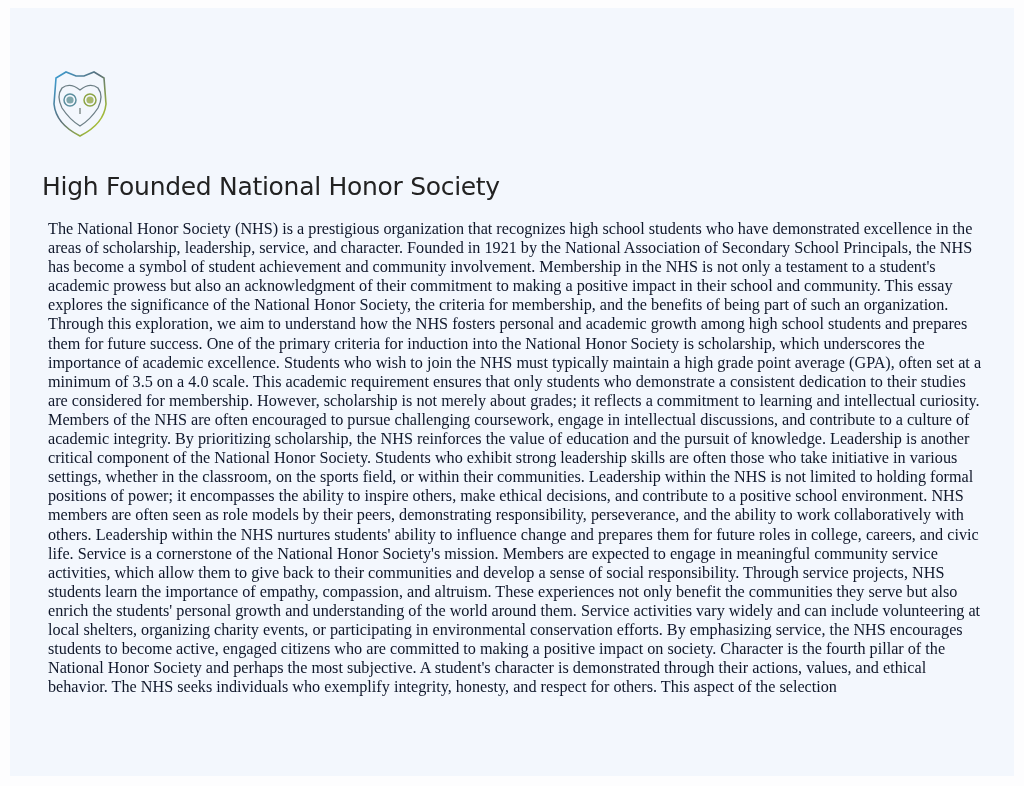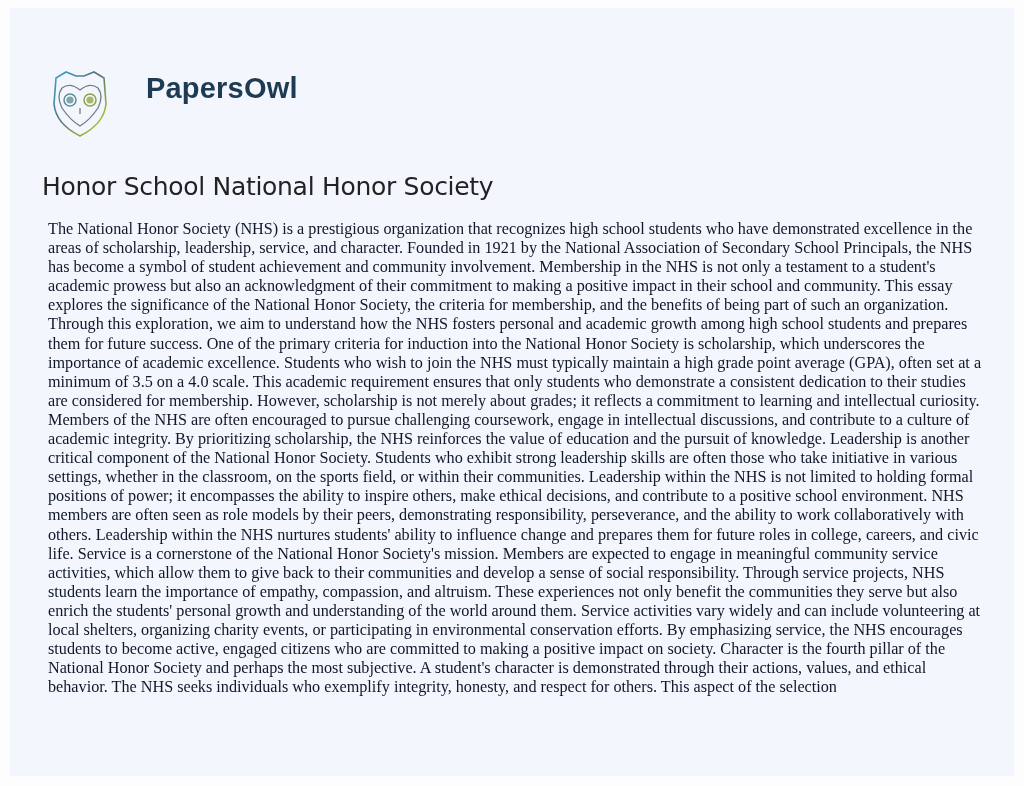--- a/index.html
+++ b/index.html
@@ -94,19 +94,18 @@
     </defs>
     <path d="M8 10 L18 4 L28 8 L36 8 L46 4 L56 10 L58 36 Q56 56 32 68 Q8 56 6 36 Z" fill="none" stroke="url(#owlgrad)" stroke-width="1.6"></path>
     <path d="M32 22 Q22 14 14 20 Q8 28 14 40 Q22 52 32 58 Q42 52 50 40 Q56 28 50 20 Q42 14 32 22 Z" fill="none" stroke="#6d7f86" stroke-width="1.3"></path>
     <circle cx="22" cy="32" r="6" fill="none" stroke="#5b8e9e" stroke-width="1.5"></circle>
     <circle cx="22" cy="32" r="3.6" fill="#7fa6ab"></circle>
     <circle cx="42" cy="32" r="6" fill="none" stroke="#8ca445" stroke-width="1.5"></circle>
     <circle cx="42" cy="32" r="3.6" fill="#a8b86b"></circle>
     <line x1="32" y1="40" x2="32" y2="46" stroke="#8a9494" stroke-width="1.6"></line>
   </svg>
   <div class="brand-text">
-    <div class="brand-name">PapersOwl</div>
   </div>
 </div>
 
-<h1 class="title">Honor School National Honor Society</h1>
+<h1 class="title">High Founded National Honor Society</h1>
 
 <p class="body-text">The National Honor Society (NHS) is a prestigious organization that recognizes high school students who have demonstrated excellence in the areas of scholarship, leadership, service, and character. Founded in 1921 by the National Association of Secondary School Principals, the NHS has become a symbol of student achievement and community involvement. Membership in the NHS is not only a testament to a student's academic prowess but also an acknowledgment of their commitment to making a positive impact in their school and community. This essay explores the significance of the National Honor Society, the criteria for membership, and the benefits of being part of such an organization. Through this exploration, we aim to understand how the NHS fosters personal and academic growth among high school students and prepares them for future success. One of the primary criteria for induction into the National Honor Society is scholarship, which underscores the importance of academic excellence. Students who wish to join the NHS must typically maintain a high grade point average (GPA), often set at a minimum of 3.5 on a 4.0 scale. This academic requirement ensures that only students who demonstrate a consistent dedication to their studies are considered for membership. However, scholarship is not merely about grades; it reflects a commitment to learning and intellectual curiosity. Members of the NHS are often encouraged to pursue challenging coursework, engage in intellectual discussions, and contribute to a culture of academic integrity. By prioritizing scholarship, the NHS reinforces the value of education and the pursuit of knowledge. Leadership is another critical component of the National Honor Society. Students who exhibit strong leadership skills are often those who take initiative in various settings, whether in the classroom, on the sports field, or within their communities. Leadership within the NHS is not limited to holding formal positions of power; it encompasses the ability to inspire others, make ethical decisions, and contribute to a positive school environment. NHS members are often seen as role models by their peers, demonstrating responsibility, perseverance, and the ability to work collaboratively with others. Leadership within the NHS nurtures students' ability to influence change and prepares them for future roles in college, careers, and civic life. Service is a cornerstone of the National Honor Society's mission. Members are expected to engage in meaningful community service activities, which allow them to give back to their communities and develop a sense of social responsibility. Through service projects, NHS students learn the importance of empathy, compassion, and altruism. These experiences not only benefit the communities they serve but also enrich the students' personal growth and understanding of the world around them. Service activities vary widely and can include volunteering at local shelters, organizing charity events, or participating in environmental conservation efforts. By emphasizing service, the NHS encourages students to become active, engaged citizens who are committed to making a positive impact on society. Character is the fourth pillar of the National Honor Society and perhaps the most subjective. A student's character is demonstrated through their actions, values, and ethical behavior. The NHS seeks individuals who exemplify integrity, honesty, and respect for others. This aspect of the selection</p>
 
 </body></html>

